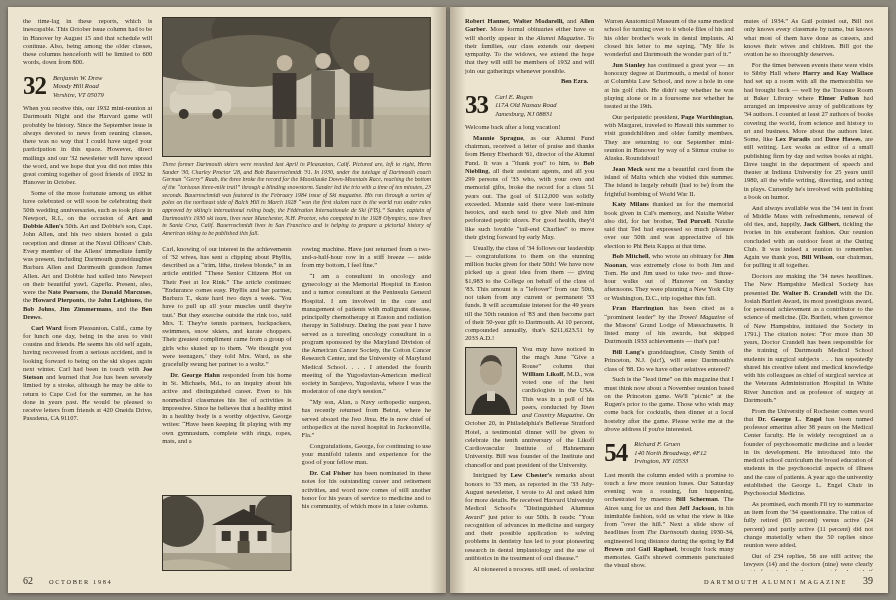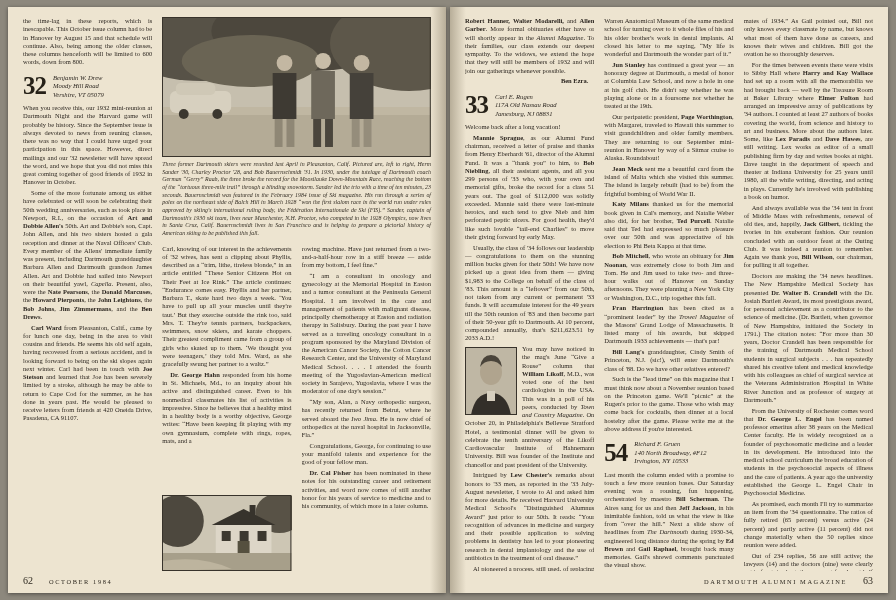--- a/index.html
+++ b/index.html
@@ -219,17 +219,17 @@
           <p class="para">For the times between events there were visits to Sibby Hall where <b>Harry and Kay Wallace</b> had set up a room with all the memorabilia we had brought back — well by the Treasure Room at Baker Library where <b>Elmer Fulton</b> had arranged an impressive array of publications by '34 authors. I counted at least 27 authors of books covering the world, from science and history to art and business. More about the authors later. Some, like <b>Lex Paradis</b> and <b>Dave Hawes</b>, are still writing. Lex works as editor of a small publishing firm by day and writes books at night. Dave taught in the department of speech and theater at Indiana University for 25 years until 1980, all the while writing, directing, and acting in plays. Currently he's involved with publishing a book on humor.</p>
           <p class="para">And always available was the '34 tent in front of Middle Mass with refreshments, renewal of old ties, and, happily, <b>Jack Gilbert</b>, tickling the ivories in his exuberant fashion. Our reunion concluded with an outdoor feast at the Outing Club. It was indeed a reunion to remember. Again we thank you, <b>Bill Wilson</b>, our chairman, for pulling it all together.</p>
           <p class="para">Doctors are making the '34 news headlines. The New Hampshire Medical Society has presented <b>Dr. Walter B. Crandell</b> with the Dr. Josiah Bartlett Award, its most prestigious award, for personal achievement as a contributor to the science of medicine. (Dr. Bartlett, when governor of New Hampshire, initiated the Society in 1791.) The citation notes: “For more than 30 years, Doctor Crandell has been responsible for the training of Dartmouth Medical School students in surgical subjects . . . has repeatedly shared his creative talent and medical knowledge with his colleagues as chief of surgical service at the Veterans Administration Hospital in White River Junction and as professor of surgery at Dartmouth.”</p>
           <p class="para">From the University of Rochester comes word that <b>Dr. George L. Engel</b> has been named professor emeritus after 38 years on the Medical Center faculty. He is widely recognized as a founder of psychosomatic medicine and a leader in its development. He introduced into the medical school curriculum the broad education of students in the psychosocial aspects of illness and the care of patients. A year ago the university established the George L. Engel Chair in Psychosocial Medicine.</p>
           <p class="para">As promised, each month I'll try to summarize an item from the '34 questionnaire. The ratios of fully retired (65 percent) versus active (24 percent) and partly active (11 percent) did not change materially when the 50 replies since reunion were added.</p>
           <p class="para">Out of 234 replies, 56 are still active; the lawyers (14) and the doctors (nine) were clearly out in front; in short, they account for almost half the actives. Of the rest,</p>
         </div>
     </div>
     <div class="footer right">
       <span class="running">DARTMOUTH ALUMNI MAGAZINE</span>
-      <span class="folio">63</span>
+      <span class="folio">39</span>
     </div>
   </div>
 
 </div>
 
 </body></html>

